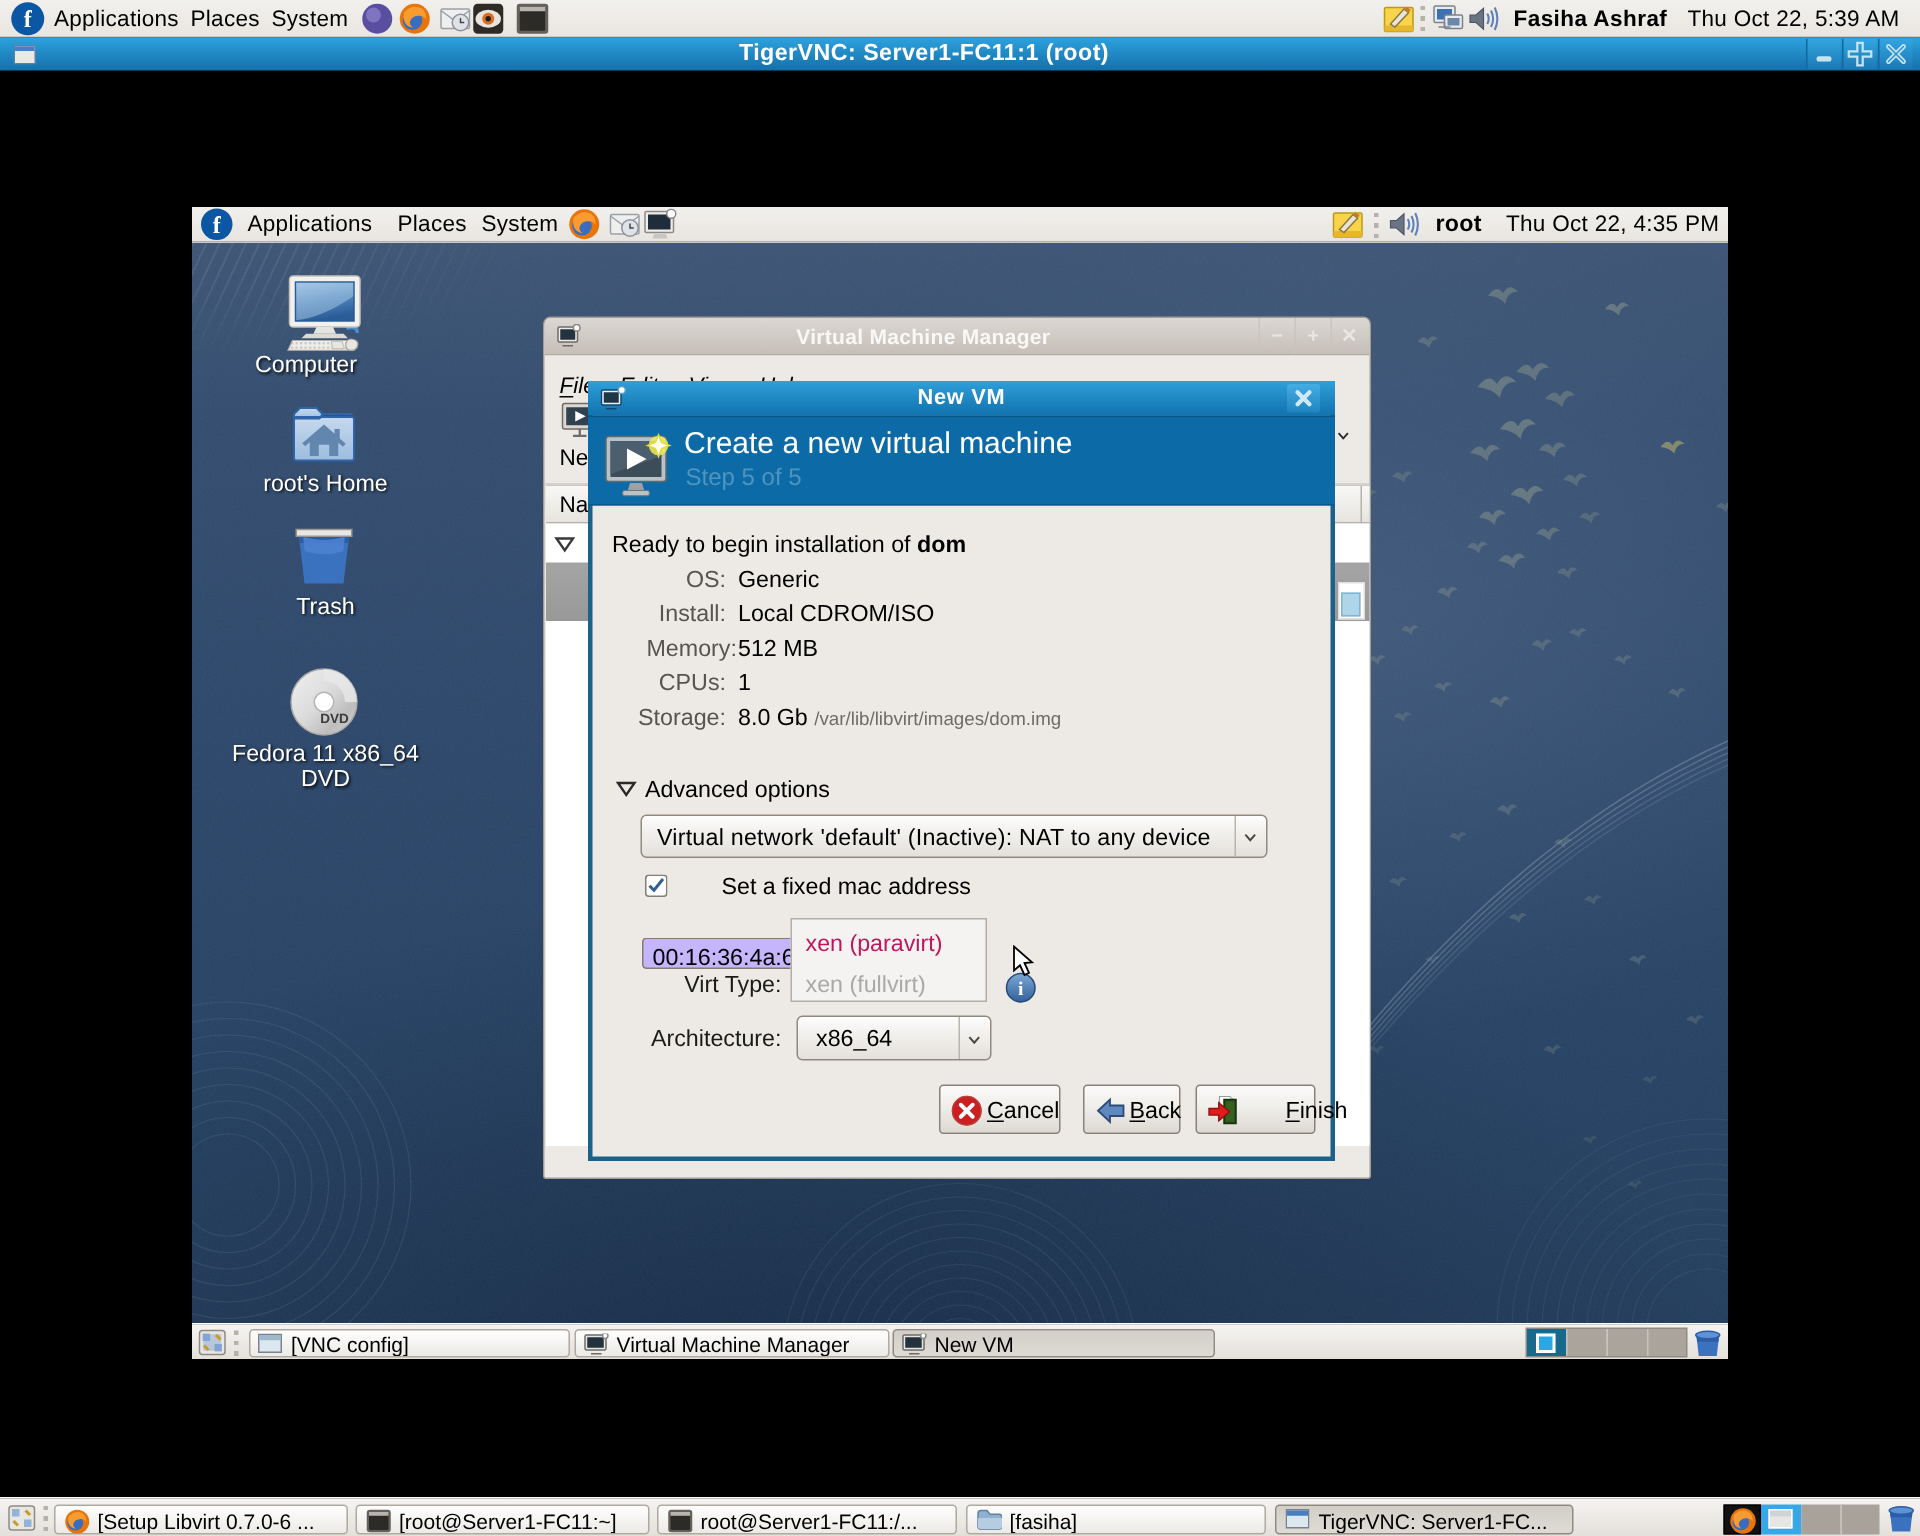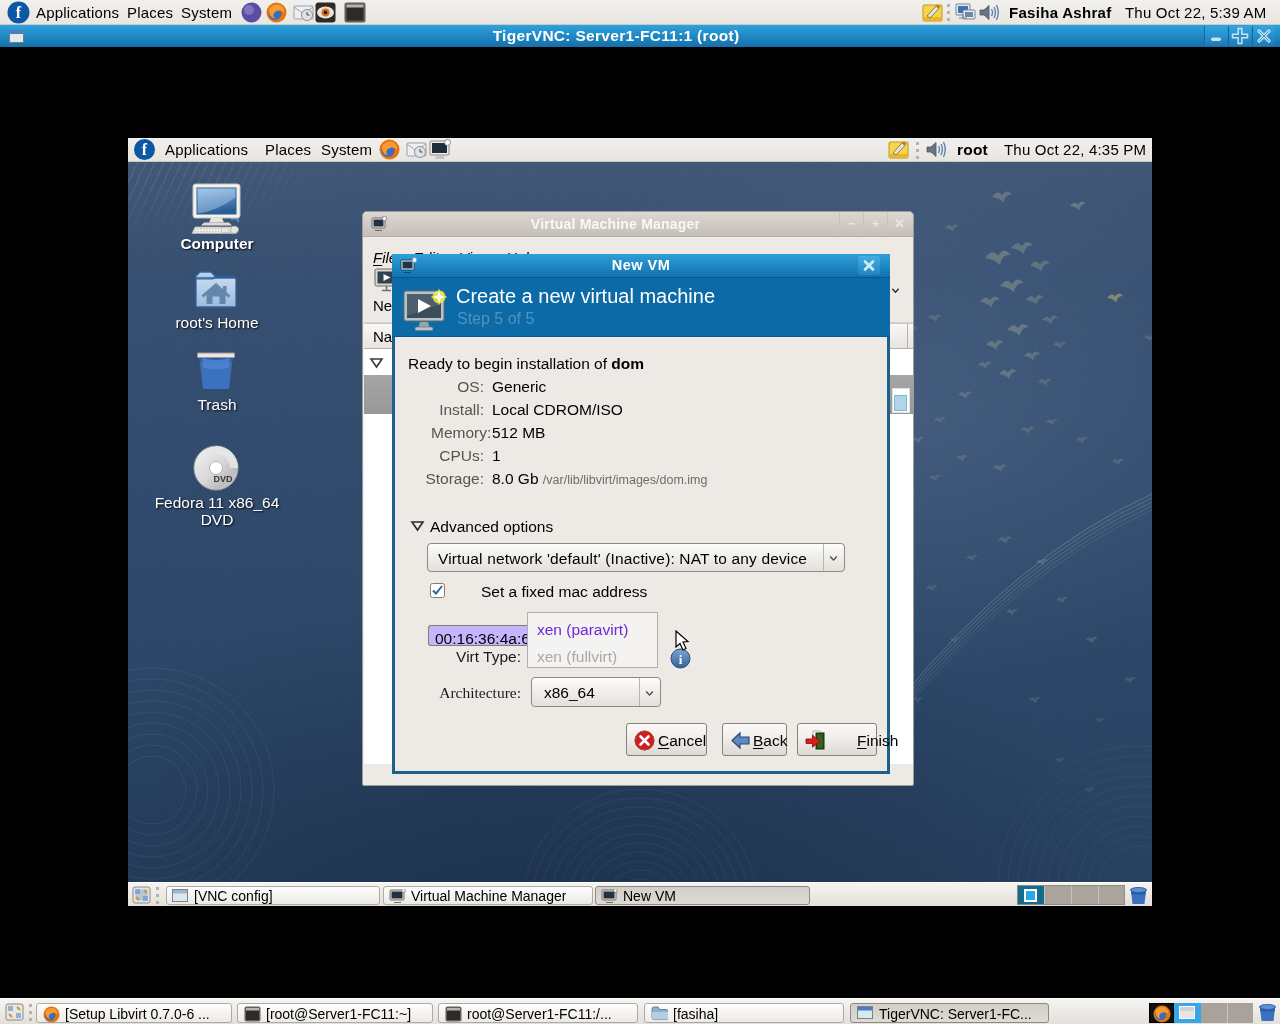--- a/index.html
+++ b/index.html
@@ -256,21 +256,21 @@
     <path d="M40 36 q8 -2 7 3" stroke="#4a90d0" stroke-width="2.2" fill="none"></path>
     <rect x="2" y="1" width="47" height="34" rx="2.5" fill="#f2f1ee" stroke="#c4c1ba"></rect>
     <rect x="6" y="5" width="39" height="26" fill="url(#scr)" stroke="#2a5d97"></rect>
     <path d="M6.5 5.5 h38 v9 q-20 14 -38 16z" fill="#b9d2ea" opacity="0.45"></path>
     <path d="M20 35 h11 l2 4.5 h-15z" fill="#e6e4df"></path>
     <path d="M13 39.5 h25 l3 3 h-31z" fill="#dddad4"></path>
     <path d="M4 44 h38 l3 6.5 h-44z" fill="url(#kb)" stroke="#b5b2aa" stroke-width="0.8"></path>
     <path d="M30 44.5 h7 l1.5 5 h-8z" fill="#e8e6e1" stroke="#b5b2aa" stroke-width="0.6"></path>
     <path d="M43 43 q5 0.5 4.5 4 q-0.5 3.5 -4.5 3.5 q-3.5 0 -3.5 -3.5 q0 -3.5 3.5 -4z" fill="#e8e6e1" stroke="#aaa79f" stroke-width="0.8"></path>
   </svg>
-  <div class="abs dlabel" style="left:39px; top:97px; width:100px;font-weight:bold;">Computer</div>
+  <div class="abs dlabel" style="left:26px; top:97px; width:100px;">Computer</div>
   <svg class="abs" style="left:64px;top:130px;" width="48" height="42" viewBox="0 0 48 42">
     <defs>
         <linearGradient id="fol" x1="0" y1="0" x2="0" y2="1">
           <stop offset="0" stop-color="#c6d9ee"></stop>
           <stop offset="1" stop-color="#9cbcdf"></stop>
         </linearGradient>
       </defs>
     <path d="M4 8 l4 -4 h11 l4 4 l-2.5 4 h-16.5z" fill="url(#fol)" stroke="#2f64a8" stroke-width="1.3"></path>
     <rect x="4" y="10" width="40" height="29" rx="1.5" fill="url(#fol)" stroke="#2f64a8" stroke-width="1.3"></rect>
     <path d="M4 11 h17 l3 -3 h19" fill="none" stroke="#2f64a8" stroke-width="1.2"></path>
@@ -445,38 +445,38 @@
     </div>
     <svg class="abs" style="left:35px;top:329px;" width="15" height="15">
         <rect x="0.5" y="0.5" width="14" height="14" rx="2" fill="#fff" stroke="#827c72"></rect>
         <path d="M3 7.5 L6 10.5 L12 3" fill="none" stroke="#30618e" stroke-width="2"></path>
       </svg>
     <div class="val" style="left:56px;top:329px;margin-left:30px;">Set a fixed mac address</div>
     <div class="abs" style="left:33px;top:371px;width:157px;height:21px;background:#c4b5fd;border:1px solid #827c72;border-radius:3px 0 0 3px;border-right:none;">
       <div class="val" style="left:6px;top:4px;">00:16:36:4a:6</div>
     </div>
     <div class="abs" style="left:132px;top:358px;width:131px;height:56px;background:#f4f3f1;border:1px solid #b2aea7;">
-      <div class="abs" style="left:9px;top:8px;font-size:15.5px;color:#6d28d9;">xen (paravirt)</div>
+      <div class="abs" style="left:9px;top:8px;font-size:15.5px;color:#be185d;">xen (paravirt)</div>
       <div class="abs" style="left:9px;top:35px;font-size:15.5px;color:#a9a9a9;">xen (fullvirt)</div>
     </div>
     <div class="lbl" style="left:0;top:394px;width:126px;color:#1b1b1a;">Virt Type:</div>
     <svg class="abs" style="left:275px;top:394px;" width="21" height="21">
         <defs>
           <linearGradient id="ig" x1="0" y1="0" x2="0" y2="1">
             <stop offset="0" stop-color="#7da8d4"></stop>
             <stop offset="1" stop-color="#31609b"></stop>
           </linearGradient>
         </defs>
         <circle cx="10.5" cy="10.5" r="9.5" fill="url(#ig)" stroke="#27497b"></circle>
         <text x="10.5" y="15.5" font-size="13" font-weight="bold" font-family="Liberation Serif" fill="#fff" text-anchor="middle">i</text>
       </svg>
     <svg class="abs" style="left:279px;top:376px;" width="17" height="24" viewBox="0 0 17 24">
         <path d="M2 1 L2 17 L6 13.5 L9 20 L12 18.5 L9 12 L14 11.5z" fill="#fff" stroke="#000" stroke-width="1.2"></path>
       </svg>
-    <div class="lbl" style="left:0;top:430px;width:126px;color:#1b1b1a;font-family:Liberation Serif, serif;">Architecture:</div>
+    <div class="lbl" style="left:0;top:430px;width:126px;color:#1b1b1a;">Architecture:</div>
     <div class="combo" style="left:136px;top:423px;width:130px;height:30px;">
       <div class="cx" style="left:12px;top:6px;">x86_64</div>
       <div class="arr">
           <svg class="chev" style="left:5px;top:11px;" width="11" height="8" viewBox="0 0 11 8">
             <path d="M1.5 1.5 L5.5 6 L9.5 1.5" fill="none" stroke="#4a463f" stroke-width="1.6"></path>
           </svg>
         </div>
     </div>
     <div class="gtkbtn" style="left:231px;top:469px;width:81px;height:33px;">
       <svg class="abs" style="left:7px;top:6px;" width="21" height="21">

